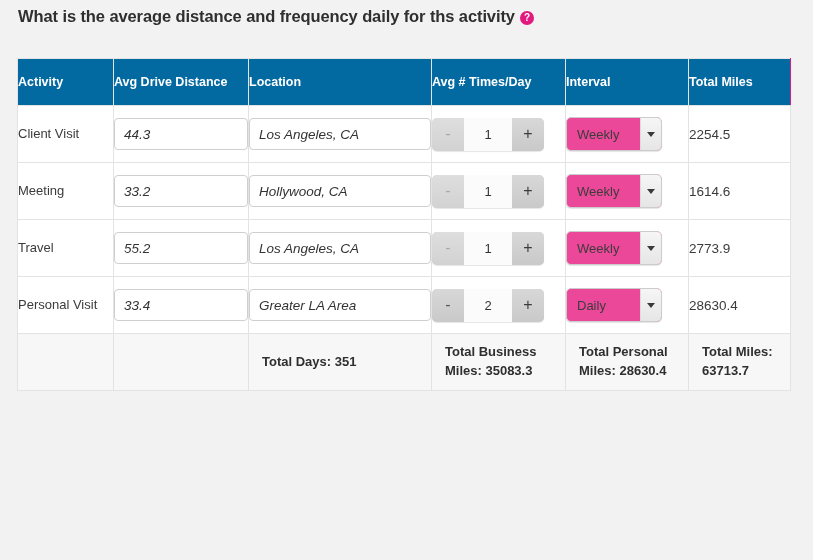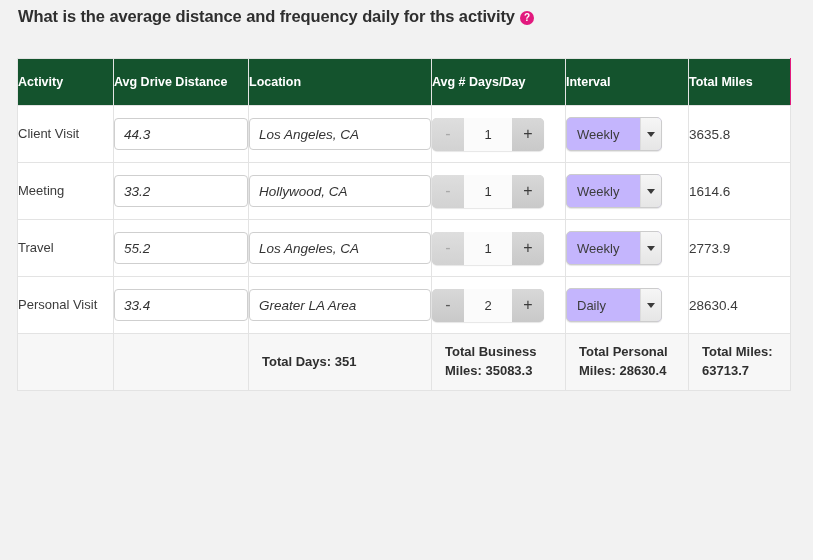--- a/index.html
+++ b/index.html
@@ -58,21 +58,21 @@
     table-layout: fixed;
     width: 773px;
     background: #ffffff;
   }
   table.grid th, table.grid td {
     border: 1px solid #e3e3e3;
     padding: 0;
     vertical-align: middle;
   }
   thead th {
-    background: #14532d;
+    background: #0369a1;
     color: #ffffff;
     font-size: 12.5px;
     font-weight: bold;
     text-align: left;
     padding: 12px 10px 12px 13px;
     height: 46px;
     vertical-align: top;
     border-color: #e2197e;
     border-right-color: #f0cddd;
     line-height: 1.35;
@@ -145,21 +145,21 @@
 
   
   .select-box {
     position: relative;
     display: flex;
     align-items: center;
     width: 96px;
     height: 34px;
     border: 1px solid #cccccc;
     border-radius: 5px;
-    background: #c4b5fd;
+    background: #ec4899;
     box-shadow: 0 1px 1px rgba(0,0,0,0.10);
     cursor: pointer;
     box-sizing: border-box;
   }
   .select-box .sel-label {
     flex: 1 1 auto;
     padding-left: 10px;
     font-size: 13px;
     color: #3c3c3c;
     white-space: nowrap;
@@ -218,21 +218,21 @@
         <col style="width:183px">
         <col style="width:134px">
         <col style="width:123px">
         <col style="width:102px">
       </colgroup>
       <thead>
         <tr>
           <th>Activity</th>
           <th>Avg Drive Distance</th>
           <th>Location</th>
-          <th>Avg # Days/Day</th>
+          <th>Avg # Times/Day</th>
           <th>Interval</th>
           <th>Total Miles</th>
         </tr>
       </thead>
       <tbody>
 
         <tr>
           <td class="activity-cell">Client Visit</td>
           <td>
             <input class="txt-input" type="text" value="44.3" style="">
@@ -248,21 +248,21 @@
             </div>
           </td>
           <td>
             <div class="select-box">
               <span class="sel-label">Weekly</span>
               <span class="sel-arrow">
                   <i></i>
                 </span>
             </div>
           </td>
-          <td class="miles-cell">3635.8</td>
+          <td class="miles-cell">2254.5</td>
         </tr>
 
         <tr>
           <td class="activity-cell">Meeting</td>
           <td>
             <input class="txt-input" type="text" value="33.2" style="">
           </td>
           <td>
             <input class="txt-input" type="text" value="Hollywood, CA" style="">
           </td>

